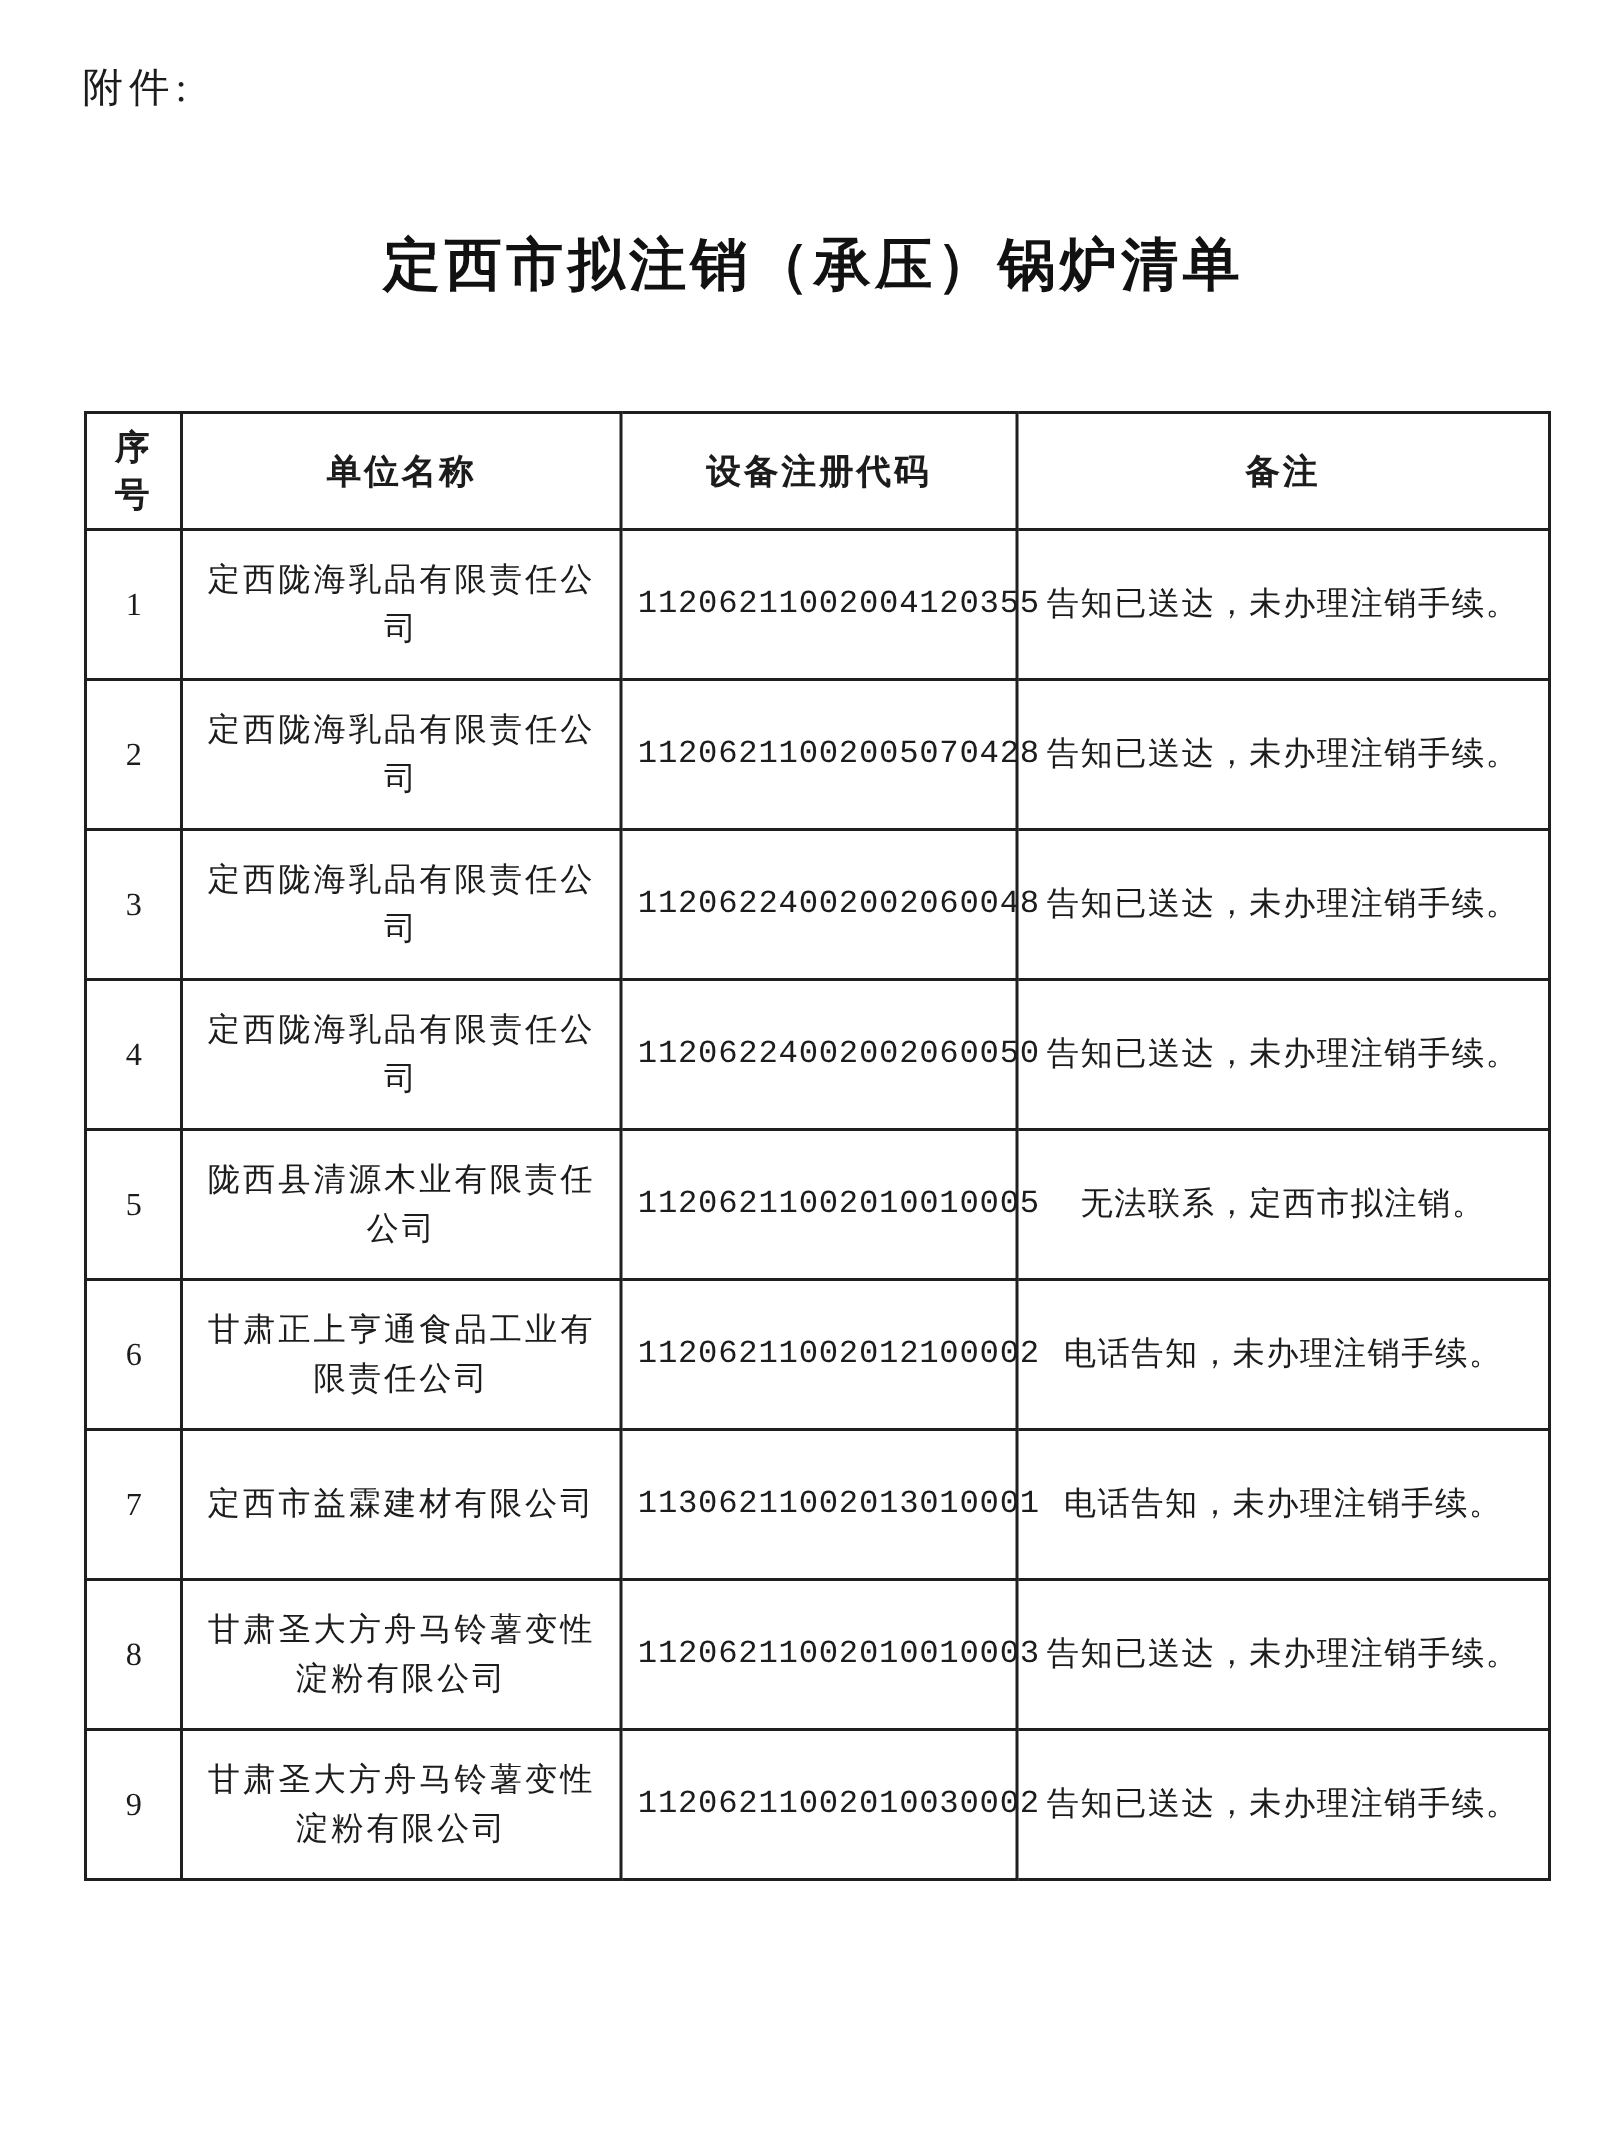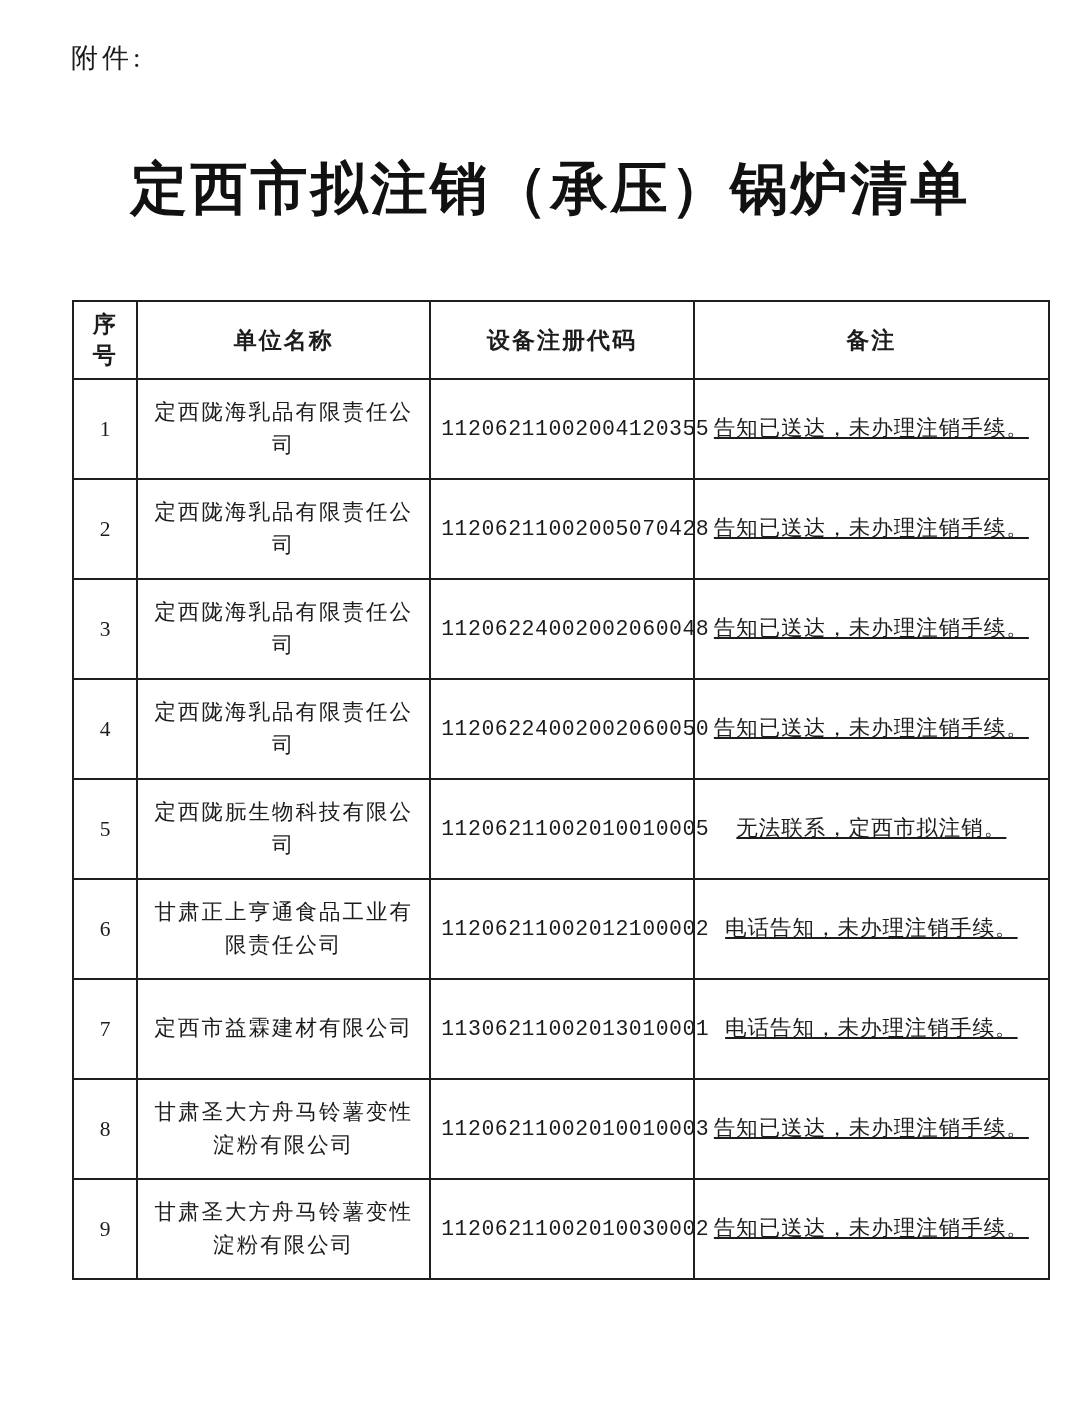--- a/index.html
+++ b/index.html
@@ -11,31 +11,31 @@
   html,body{
     width:1080px;
     background:var(--paper);
     font-family:"Liberation Serif","DejaVu Serif",serif;
     color:var(--ink);
   }
   .page{
     width:1080px;
     height:1425px;
     background:var(--paper);
-    padding:40px 50px 0 71px;
+    padding:40px 50px 0 55px;
     position:relative;
   }
   .attachment-label{
     font-size:27px;
     letter-spacing:4px;
     color:var(--ink);
   }
   .doc-title{
     text-align:center;
-    font-size:57px;
+    font-size:38px;
     font-weight:bold;
     letter-spacing:3px;
     margin-top:75px;
     margin-bottom:72px;
     color:#111;
   }
   table.boiler-table{
     width:978px;
     border-collapse:collapse;
     table-layout:fixed;
@@ -73,21 +73,20 @@
     padding:6px 14px;
   }
   td.cell-code{
     font-family:Liberation Mono, monospace;
     font-size:23px;
     letter-spacing:0.5px;
   }
   td.cell-remark{
     letter-spacing:1px;
     line-height:1.55;
-    text-decoration:underline;
   }
 </style>
 </head>
 <body>
 
 <div class="page">
 
   <div class="attachment-label">附件:</div>
 
   <h1 class="doc-title">定西市拟注销（承压）锅炉清单</h1>
@@ -127,21 +126,21 @@
           <td class="cell-remark">告知已送达，未办理注销手续。</td>
         </tr>
         <tr>
           <td class="cell-no">4</td>
           <td class="cell-name">定西陇海乳品有限责任公司</td>
           <td class="cell-code">11206224002002060050</td>
           <td class="cell-remark">告知已送达，未办理注销手续。</td>
         </tr>
         <tr>
           <td class="cell-no">5</td>
-          <td class="cell-name">定西陇朊生物科技有限公司</td>
+          <td class="cell-name">陇西县清源木业有限责任公司</td>
           <td class="cell-code">11206211002010010005</td>
           <td class="cell-remark">无法联系，定西市拟注销。</td>
         </tr>
         <tr>
           <td class="cell-no">6</td>
           <td class="cell-name">甘肃正上亨通食品工业有限责任公司</td>
           <td class="cell-code">11206211002012100002</td>
           <td class="cell-remark">电话告知，未办理注销手续。</td>
         </tr>
         <tr>

